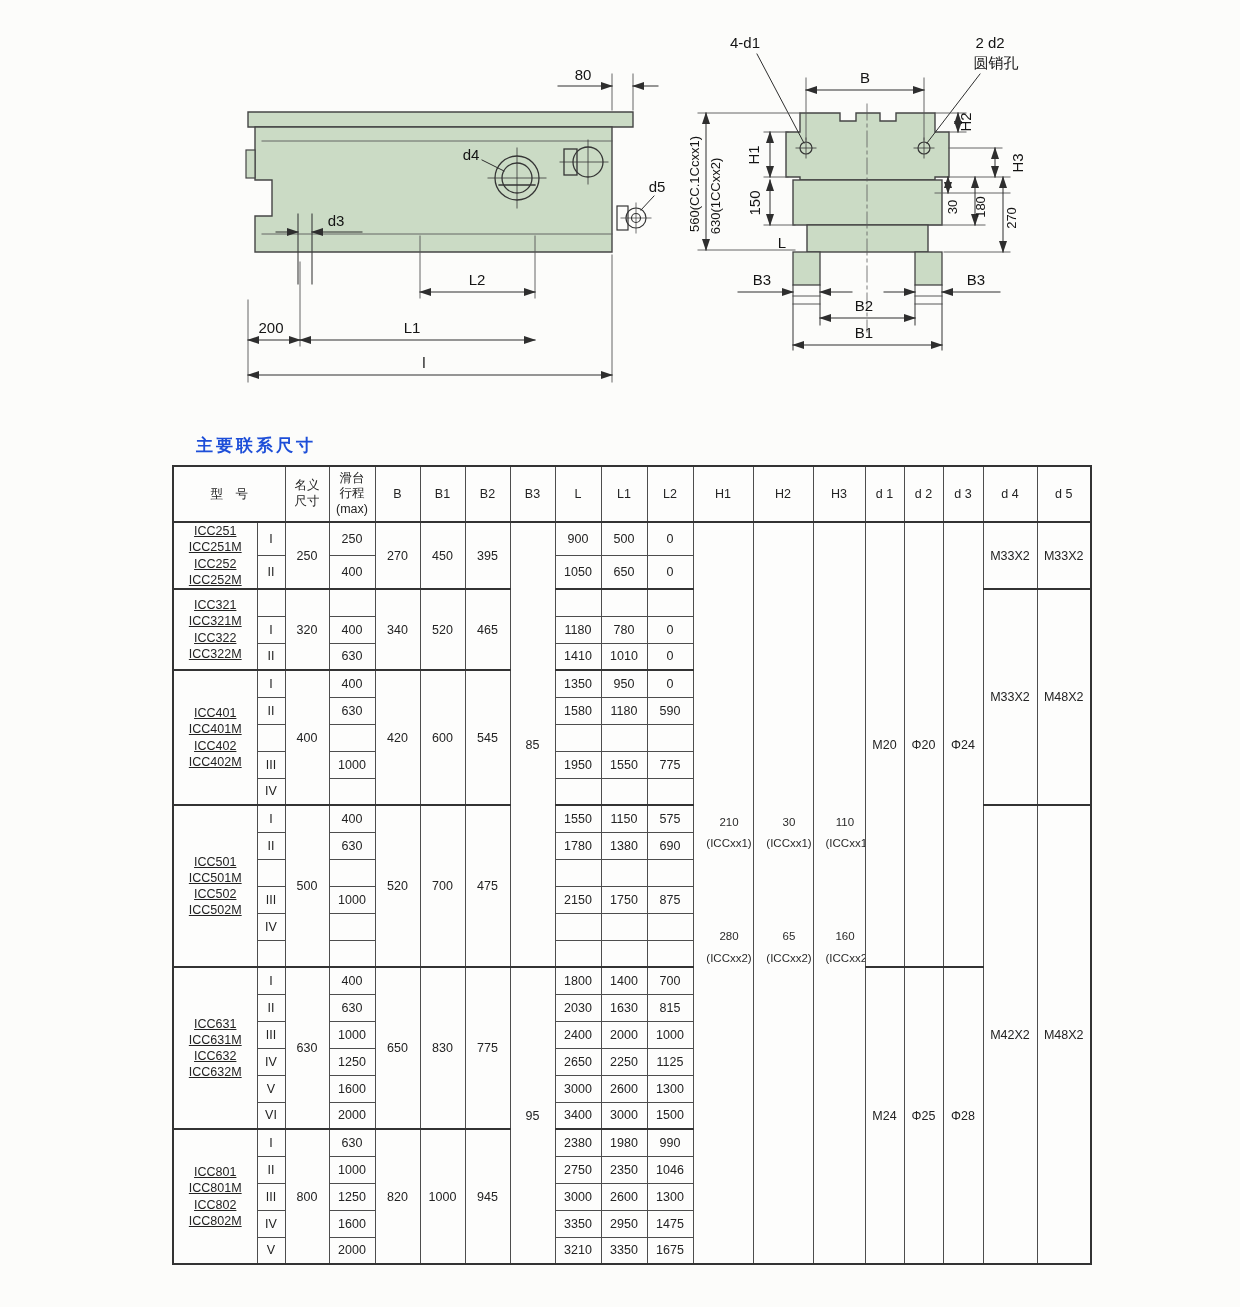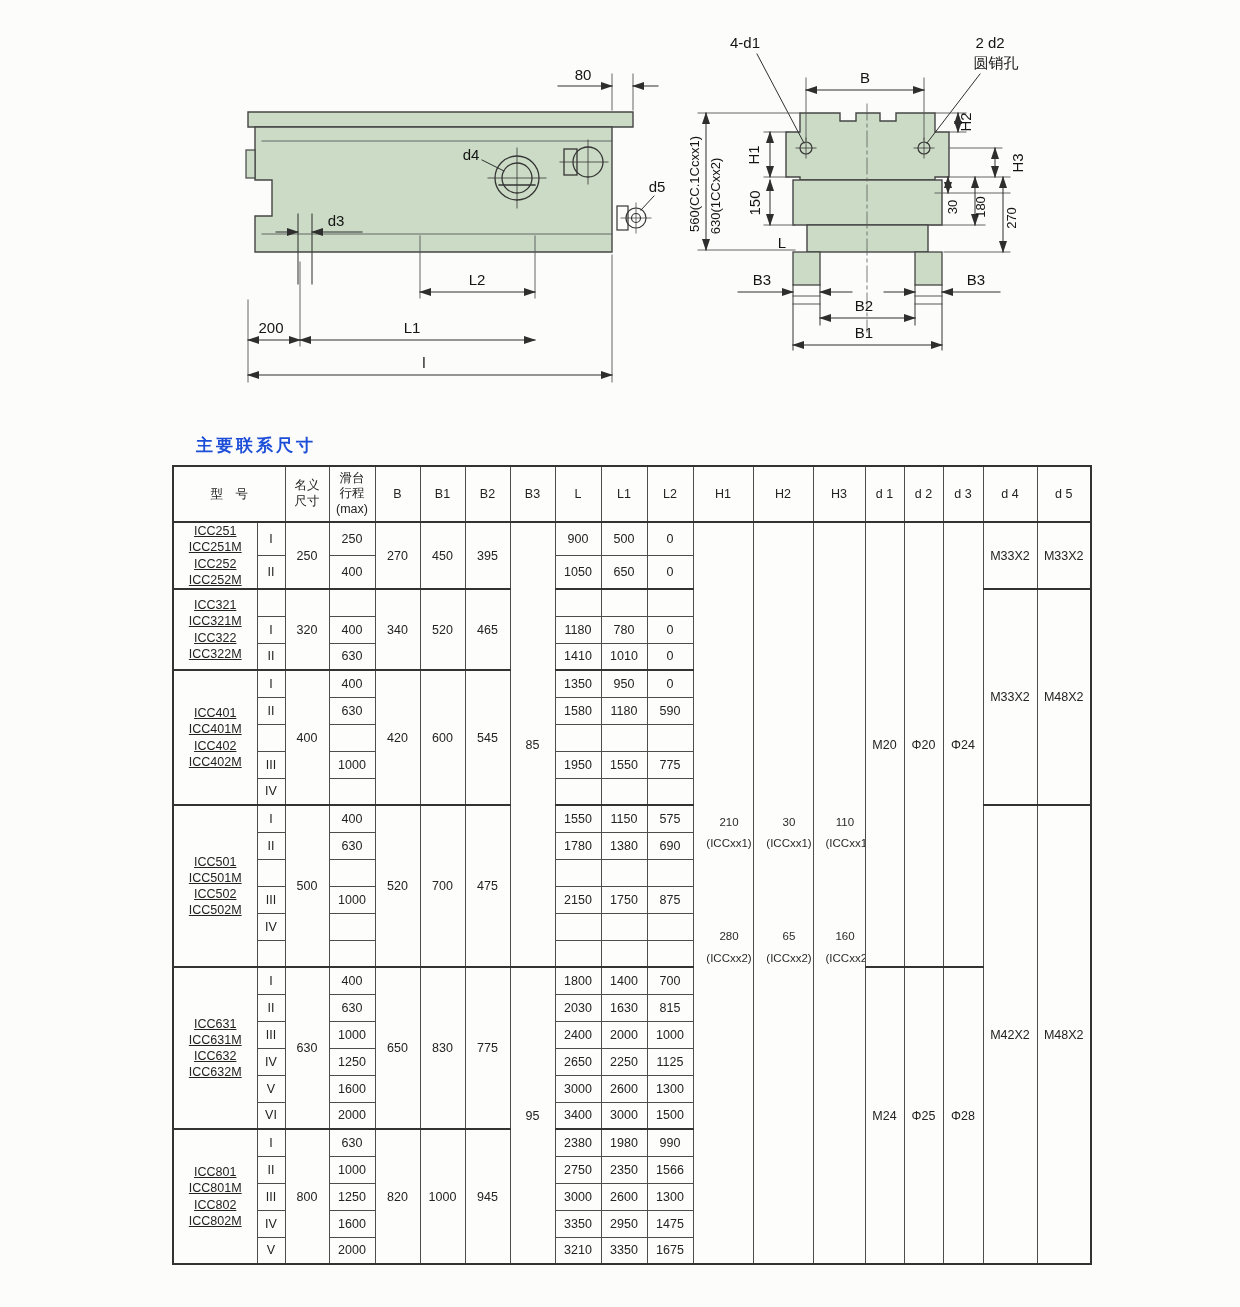--- a/index.html
+++ b/index.html
@@ -517,21 +517,21 @@
         <td rowspan="5">945</td>
         <td>2380</td>
         <td>1980</td>
         <td>990</td>
       </tr>
       <tr>
         <td>II</td>
         <td>1000</td>
         <td>2750</td>
         <td>2350</td>
-        <td>1566</td>
+        <td>1046</td>
       </tr>
       <tr>
         <td>III</td>
         <td>1250</td>
         <td>3000</td>
         <td>2600</td>
         <td>1300</td>
       </tr>
       <tr>
         <td>IV</td>

